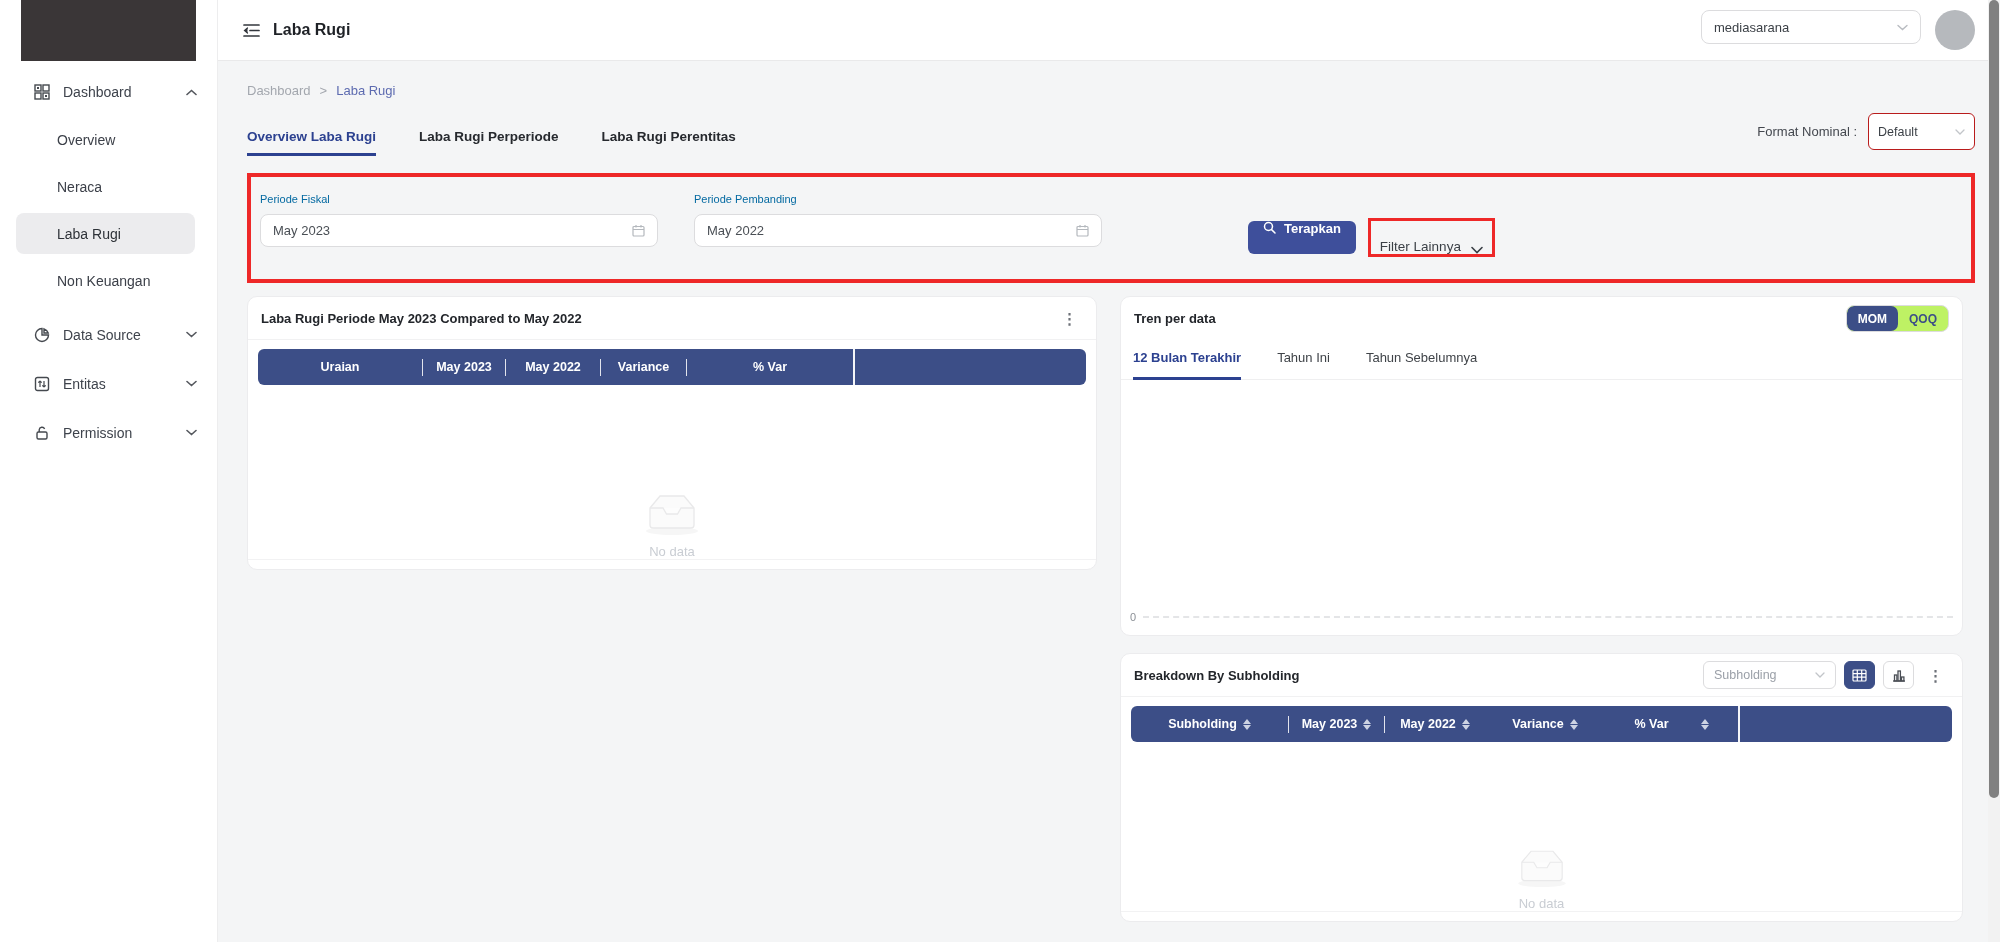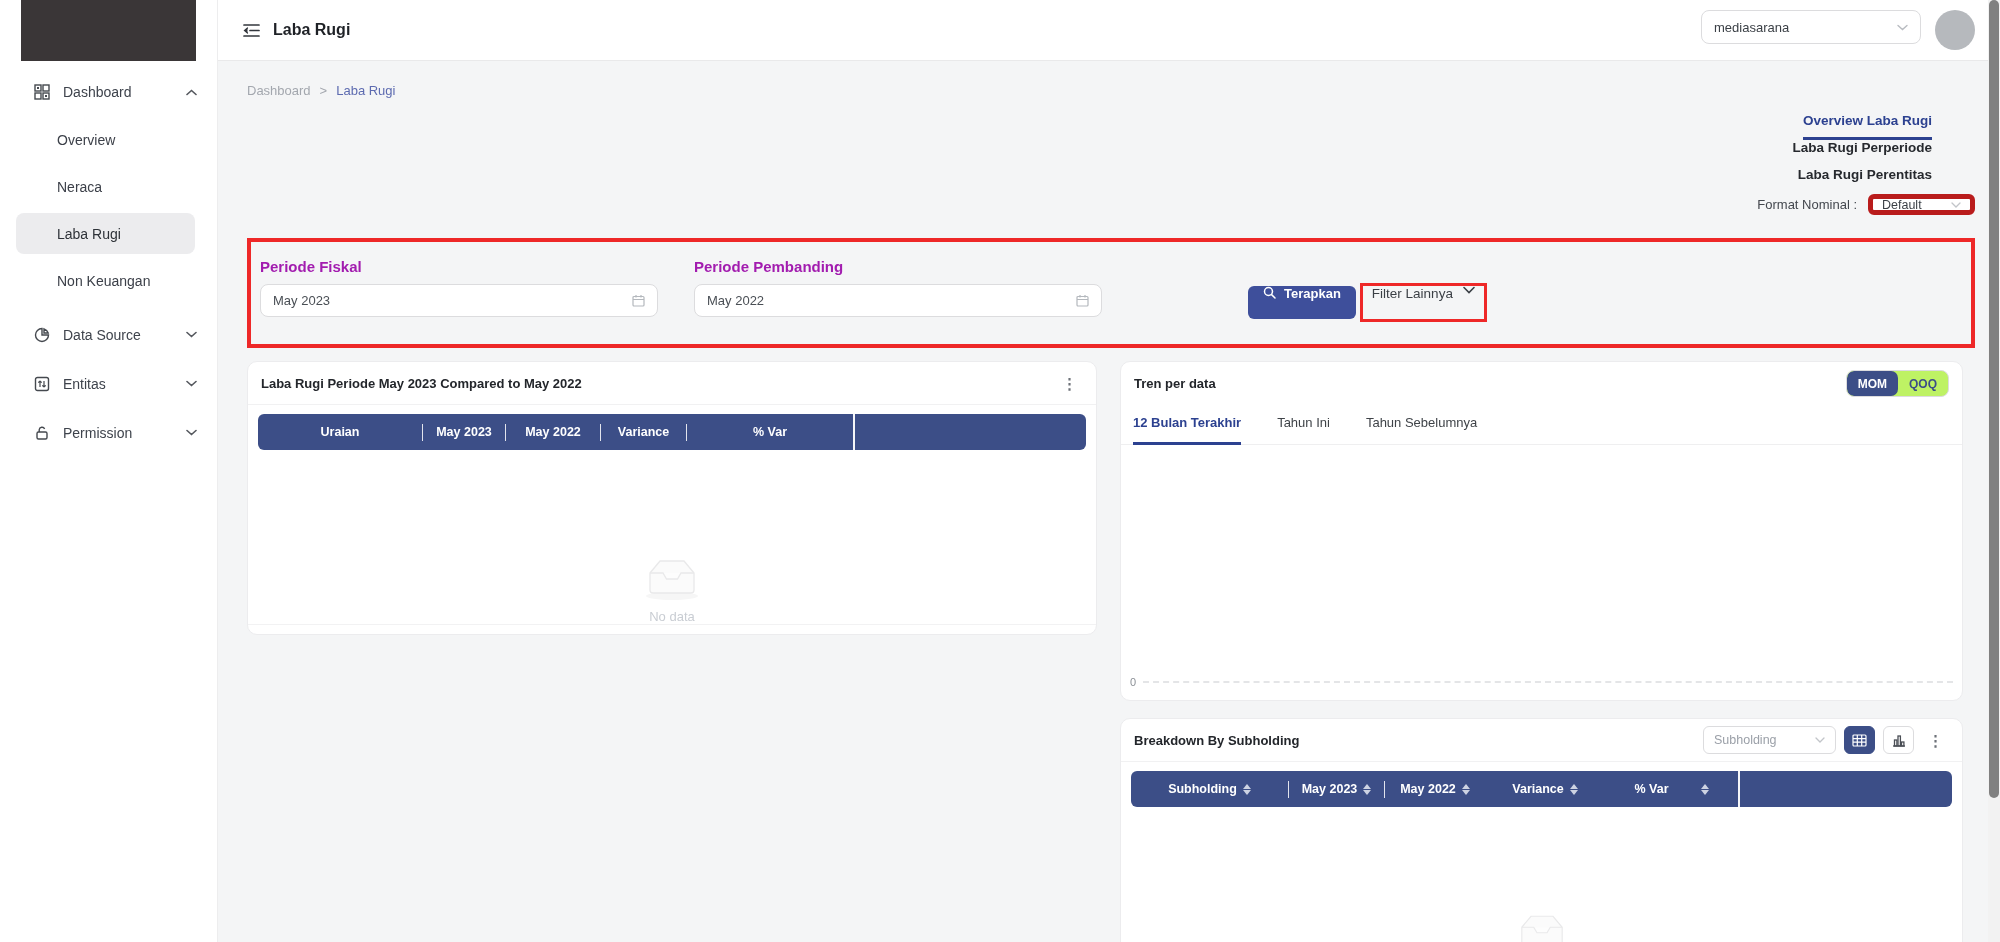--- a/index.html
+++ b/index.html
@@ -35,36 +35,36 @@
   .company-select .sel-chev { margin-left: auto; color: #b9bcc1; display: flex; }
   .avatar { width: 40px; height: 40px; border-radius: 50%; background: #b6b9bd; margin-left: 14px; cursor: pointer; }
 
   .content { flex: 1; padding: 22px 25px 0 29px; position: relative; }
 
   .breadcrumb { font-size: 13px; color: #a3a7ae; display: flex; gap: 9px; margin-bottom: 15px; }
   .crumb-link { cursor: pointer; }
   .crumb-sep { color: #a3a7ae; }
   .crumb-current { color: #5d6bb0; }
 
-  .tabs-row { display: flex; align-items: flex-end; margin-bottom: 17px; flex-direction: column; }
+  .tabs-row { display: flex; align-items: flex-end; margin-bottom: 17px; }
   .tab { font-size: 13.5px; font-weight: 700; color: #26292e; margin-right: 43px; padding-bottom: 9px; border-bottom: 3px solid transparent; cursor: pointer; }
   .tab.active { color: #2c4190; border-bottom-color: #2c4190; }
   .format-group { margin-left: auto; display: flex; align-items: center; gap: 11px; font-size: 13px; color: #43474e; padding-bottom: 6px; }
-  .mini-select { width: 107px; height: 21px; border: 5px solid #b91c1c; border-radius: 6px; background: #fff; display: flex; align-items: center; padding: 0 9px; font-size: 12.5px; color: #3a3f45; cursor: pointer; }
+  .mini-select { width: 107px; height: 37px; border: 1px solid #b91c1c; border-radius: 6px; background: #fff; display: flex; align-items: center; padding: 0 9px; font-size: 12.5px; color: #3a3f45; cursor: pointer; }
   .mini-select .sel-chev { margin-left: auto; color: #c2c5c9; display: flex; }
 
   
   .filter-region { border: 4px solid #ee2828; height: 110px; margin-bottom: 13px; display: flex; align-items: flex-start; padding: 16px 0 0 9px; }
   .field { width: 398px; margin-right: 36px; }
-  .field-label { font-size: 15px; color: #a21caf; font-weight: bold; }
+  .field-label { font-size: 11px; color: #0369a1; }
   .date-input { margin-top: 9px; height: 33px; background: #fff; border: 1px solid #dcdcde; border-radius: 8px; display: flex; align-items: center; padding: 0 12px; font-size: 13px; color: #4a4f55; cursor: pointer; }
   .date-input .cal-ic { margin-left: auto; color: #b4b8bd; display: flex; }
   .field-wide { width: 408px; }
   .apply-btn { margin-left: 110px; margin-top: 28px; height: 33px; background: #3e4f9b; border: none; border-radius: 6px; color: #fff; font-size: 13px; font-weight: 600; display: flex; align-items: flex-start; gap: 8px; padding: 0 15px; cursor: pointer; font-family: Liberation Sans, sans-serif; }
-  .more-filter { margin-left: 4px; margin-top: 25px; height: 39px; border: 3px solid #ee2828; display: flex; align-items: flex-start; gap: 10px; padding: 0 9px; font-size: 13.5px; color: #3a3f45; cursor: pointer; background: transparent; }
+  .more-filter { margin-left: 12px; margin-top: 25px; height: 39px; border: 3px solid #ee2828; display: flex; align-items: flex-end; gap: 10px; padding: 0 9px; font-size: 13.5px; color: #3a3f45; cursor: pointer; background: transparent; }
   .more-filter .mf-chev { display: flex; color: #3a3f45; }
 
   
   .cards { display: flex; gap: 23px; align-items: flex-start; }
   .card { background: #fff; border: 1px solid #ececee; border-radius: 10px; display: flex; flex-direction: column; }
   .left-card { width: 850px; height: 274px; }
   .right-col { width: 843px; display: flex; flex-direction: column; gap: 17px; }
   .tren-card { height: 340px; }
   .breakdown-card { height: 269px; }
 

